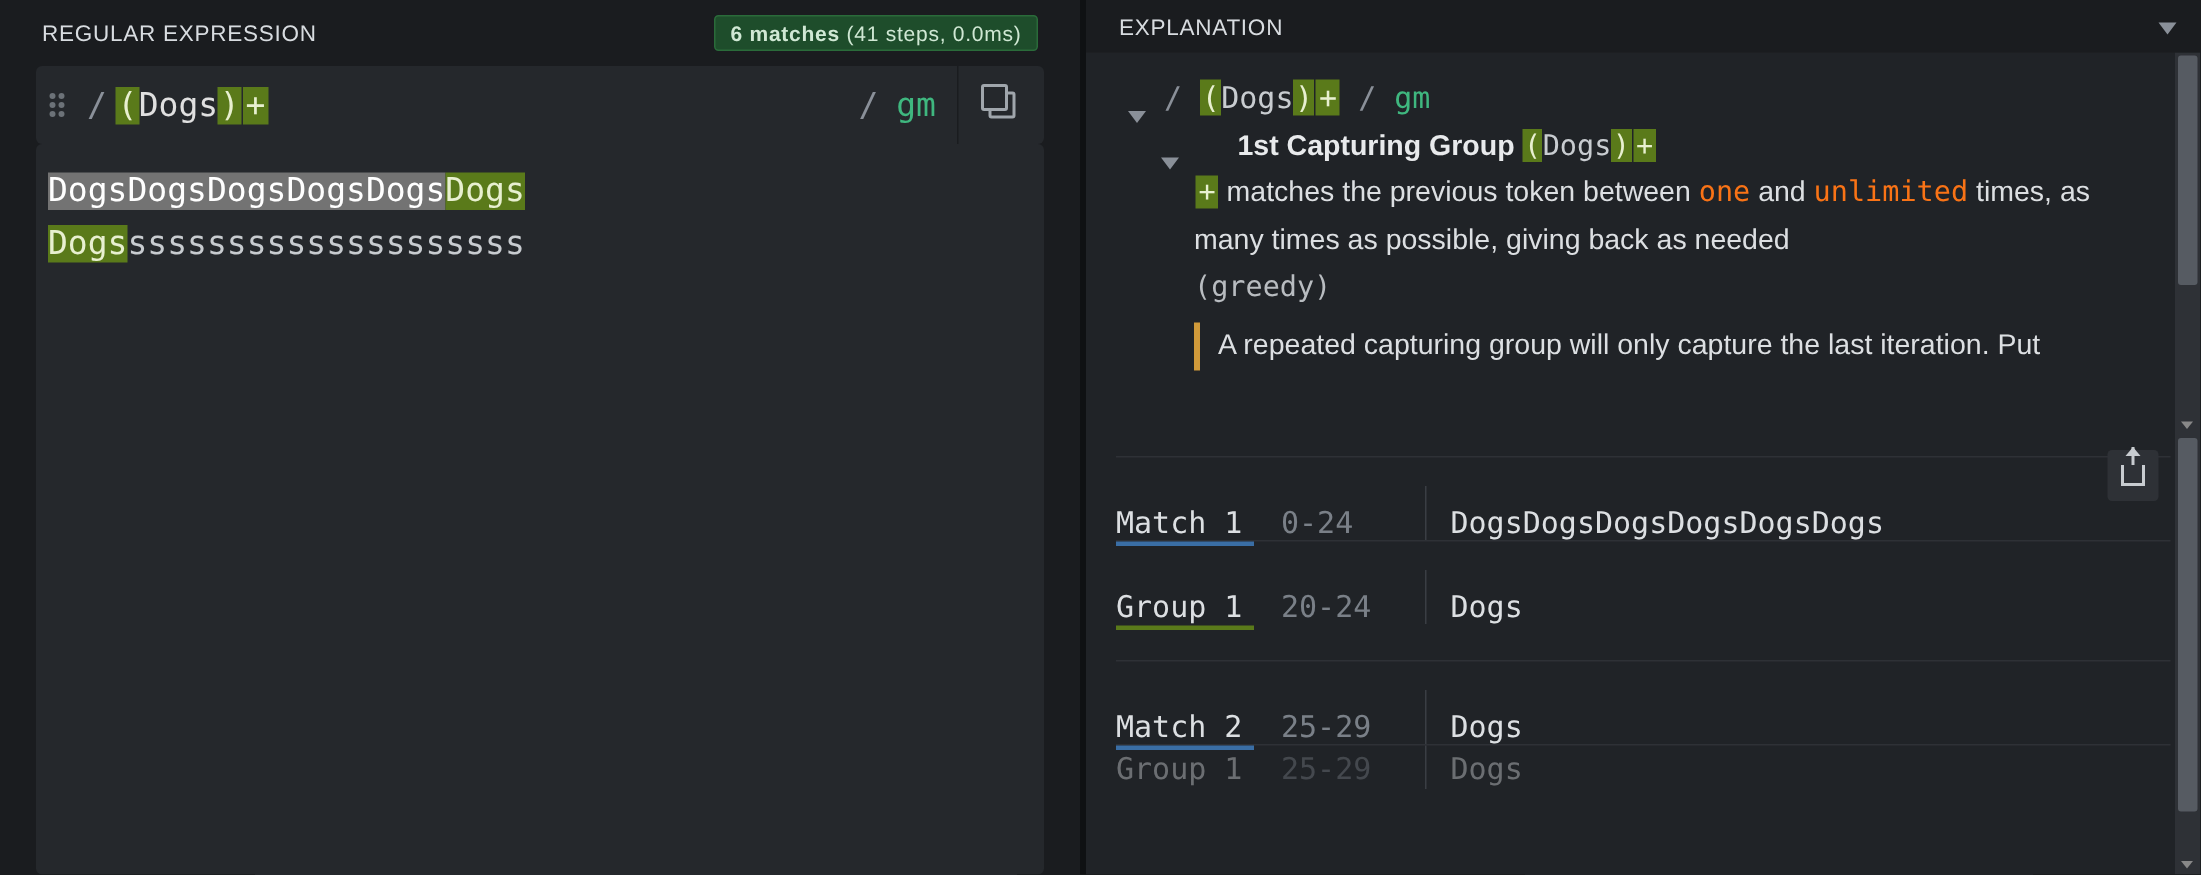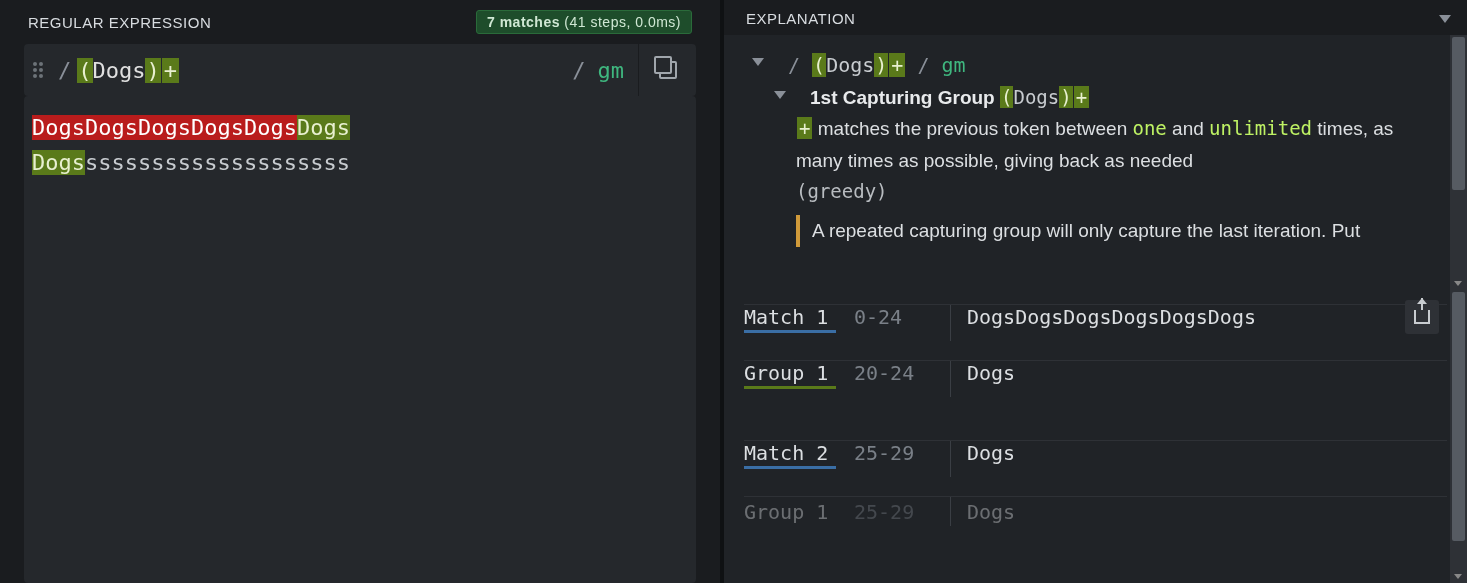--- a/index.html
+++ b/index.html
@@ -132,21 +132,21 @@
     background: #25282c;
     border-radius: 4px;
     flex: 1;
     padding: 14px 8px;
     font-family: "Consolas","Menlo",monospace;
     font-size: 22px;
     line-height: 1.6;
     color: #c8ccd0;
     overflow: hidden;
   }
-  .hl-match { background: #b91c1c; color: #fff; }
+  .hl-match { background: #737373; color: #fff; }
   .hl-group { background: #5a7a1a; color: #e8f0d0; }
   .plain { color: #c8ccd0; }
 
   
   .right-section {
     display: flex;
     flex-direction: column;
   }
   .right-section.explanation { height: 290px; }
   .right-section.matchinfo { flex: 1; }
@@ -184,67 +184,68 @@
     left: 4px;
     width: 0; height: 0;
     border-left: 4px solid transparent;
     border-right: 4px solid transparent;
   }
   .right-scroll .up { top: 4px; border-bottom: 5px solid #888; }
   .right-scroll .down { bottom: 4px; border-top: 5px solid #888; }
 
   .expl-line {
     display: flex;
-    align-items: flex-start;
-    gap: 24px;
+    align-items: flex-end;
+    gap: 12px;
   }
   .expl-tree-caret {
     margin-top: 9px;
     flex-shrink: 0;
   }
   .mono { font-family: "Consolas","Menlo",monospace; }
   .expl-regex {
     font-size: 20px;
   }
   .expl-slash { color: #8a9099; }
   .expl-flags { color: #3fb77f; }
   .expl-sub {
     margin-left: 22px;
   }
   .expl-title {
     font-weight: 700;
     color: #e8eaec;
+    margin-left: 27px;
   }
   .expl-desc {
     margin-left: 44px;
     margin-right: 20px;
     color: #dcdfe2;
   }
-  .kw-num { color: #bef264; font-family: "Consolas","Menlo",monospace; }
+  .kw-num { color: #f97316; font-family: "Consolas","Menlo",monospace; }
   .kw-greedy { font-family: "Consolas","Menlo",monospace; color: #b8bcc0; }
   .note-bar {
     border-left: 4px solid #d09a3a;
     padding-left: 12px;
     margin-left: 44px;
     margin-top: 8px;
     margin-right: 20px;
     color: #dcdfe2;
   }
 
   
   .match-body {
     background: #202327;
     flex: 1;
     position: relative;
     overflow: hidden;
     padding: 14px 20px 0 20px;
   }
   .match-row {
     display: flex;
-    align-items: flex-start;
+    align-items: flex-end;
     border-top: 1px solid #2e3136;
     height: 56px;
     font-family: "Consolas","Menlo",monospace;
     font-size: 20px;
   }
   .match-row:first-child { border-top: none; }
   .match-label {
     width: 110px;
     color: #dcdfe2;
     position: relative;
@@ -317,21 +318,21 @@
     overflow: hidden;
   }
 </style>
 </head>
 <body>
 
 <div class="left-pane">
   <div class="section-header">
     <span>REGULAR EXPRESSION</span>
     <span class="match-badge">
-      <span class="bold">7 matches</span><span> (41 steps, 0.0ms)</span>
+      <span class="bold">6 matches</span><span> (41 steps, 0.0ms)</span>
     </span>
   </div>
 
   <div class="regex-input-row">
     <div class="drag-handle">
       <div class="drag-dots">
           <span></span>
           <span></span>
           <span></span>
           <span></span>

